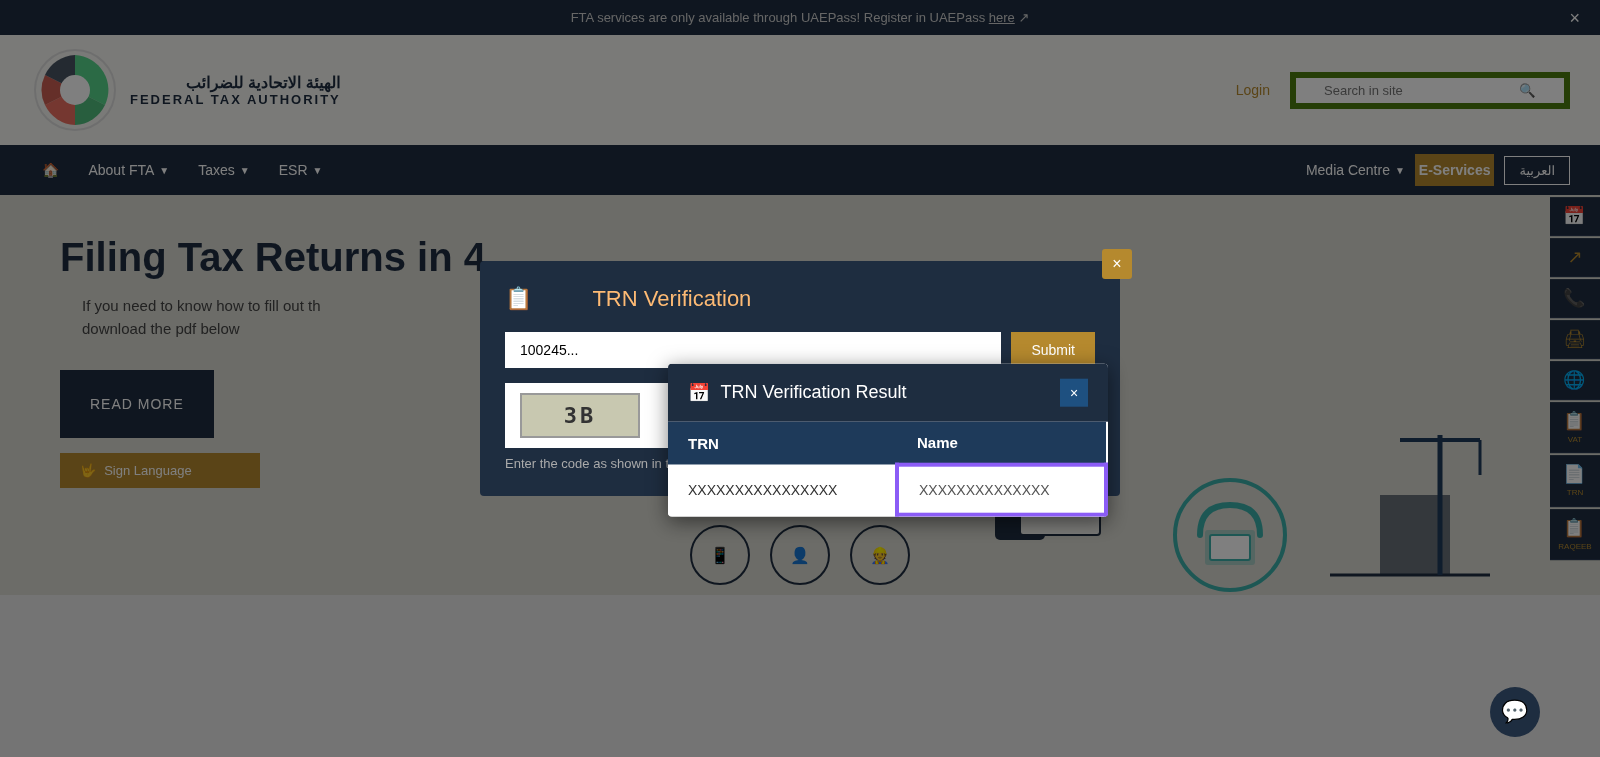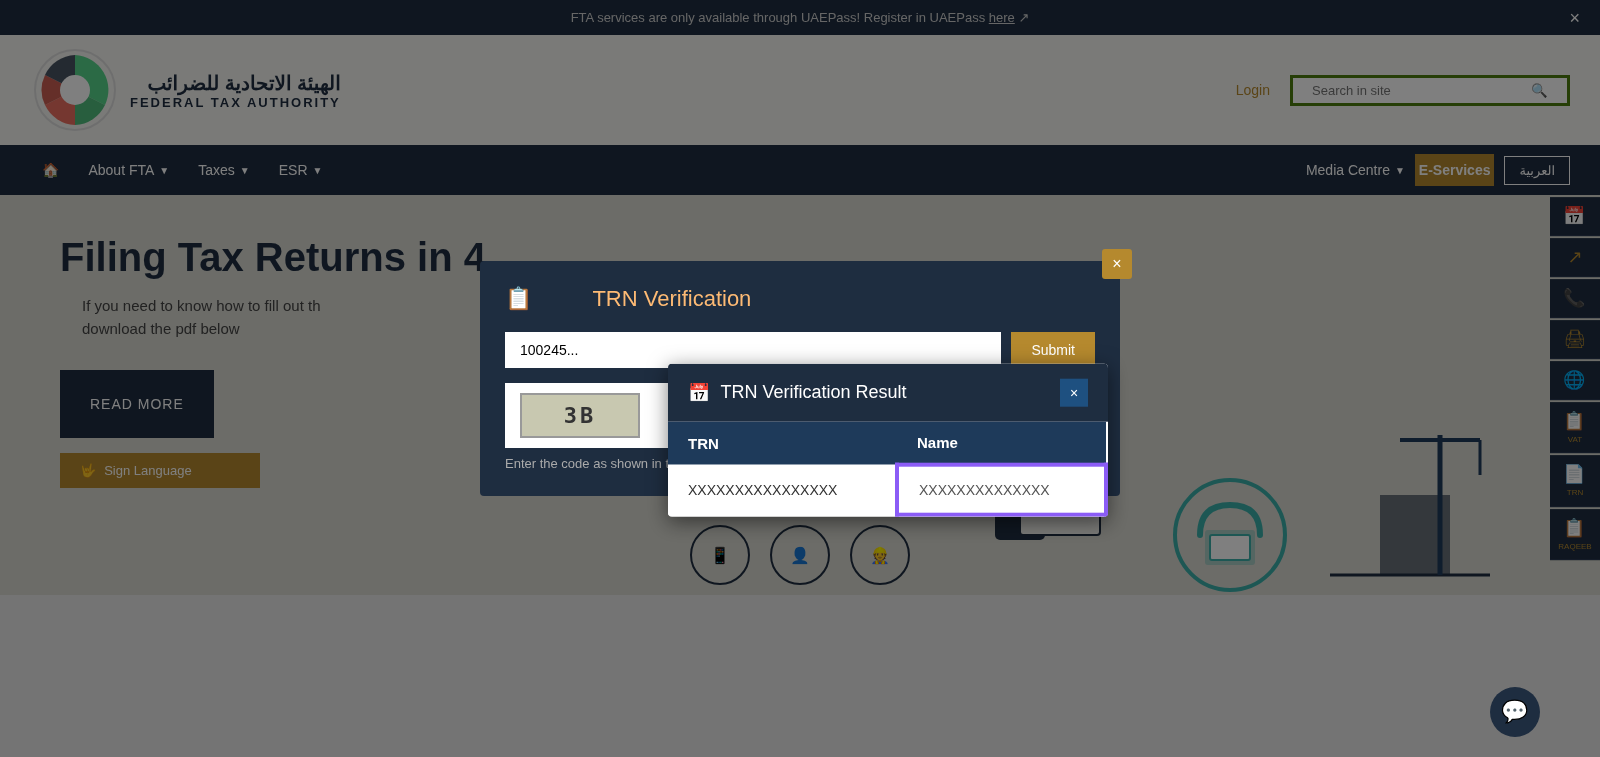--- a/index.html
+++ b/index.html
@@ -23,23 +23,23 @@
       color: #fff;
       cursor: pointer;
       font-size: 18px;
       background: none;
       border: none;
     }
     .login-link { color: #b5892e; font-size: 14px; cursor: pointer; }
     .search-area {
       display: flex;
       align-items: center;
-      border: 3px solid #4d7c0f;
+      border: 6px solid #4d7c0f;
       background: #fff;
-      padding: 5px 19px;
+      padding: 5px 28px;
       width: 280px;
       gap: 40px;
     }
     .search-area input {
       border: none;
       outline: none;
       width: 100%;
       font-size: 13px;
       color: #999;
     }
@@ -418,21 +418,21 @@
 
         <path d="M45 45 L45 10 A35 35 0 0 1 75 60 Z" fill="#2ecc71" opacity="0.8"></path>
         <path d="M45 45 L75 60 A35 35 0 0 1 45 80 Z" fill="#27ae60" opacity="0.8"></path>
         <path d="M45 45 L45 80 A35 35 0 0 1 15 60 Z" fill="#e74c3c" opacity="0.8"></path>
         <path d="M45 45 L15 60 A35 35 0 0 1 15 30 Z" fill="#c0392b" opacity="0.8"></path>
         <path d="M45 45 L15 30 A35 35 0 0 1 45 10 Z" fill="#1e2d40" opacity="0.8"></path>
         <circle cx="45" cy="45" r="15" fill="#fff"></circle>
       </svg>
     </div>
     <div>
-      <div style="font-size:20px; color:#1e2d40; direction:rtl; font-weight:bold;">الهيئة الاتحادية للضرائب</div>
+      <div style="font-size:16px; color:#1e2d40; direction:rtl; font-weight:bold;">الهيئة الاتحادية للضرائب</div>
       <div style="font-size:13px; color:#1e2d40; letter-spacing:2px; font-weight:bold;">FEDERAL TAX AUTHORITY</div>
     </div>
   </div>
 
   <div class="header-middle"></div>
 
   <div class="header-nav-section">
     <div class="login-search-row">
       <span class="login-link">Login</span>
       <div class="search-area">

